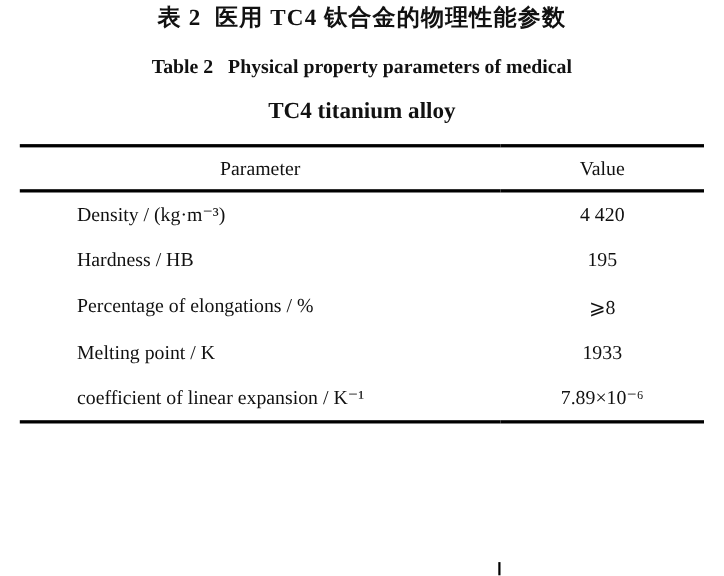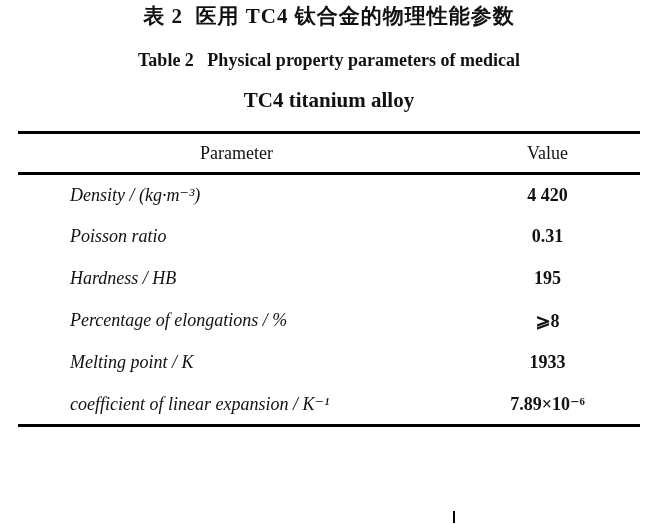--- a/index.html
+++ b/index.html
@@ -59,25 +59,23 @@
   }
   table.props th.param-col { width: 437px; }
   table.props th.value-col { width: 185px; }
   table.props td {
     height: 42px;
     vertical-align: middle;
   }
   table.props td.param-cell {
     text-align: left;
     padding-left: 52px;
-    font-style: italic;
   }
   table.props td.value-cell {
     text-align: center;
-    font-weight: bold;
   }
   .divider-tick {
     position: absolute;
     left: 453px;
     top: 511px;
     width: 2px;
     height: 12px;
     background: #000000;
   }
 </style>
@@ -98,24 +96,20 @@
         <th class="param-col">Parameter</th>
         <th class="value-col">Value</th>
       </tr>
     </thead>
     <tbody id="table-body">
         <tr>
           <td class="param-cell">Density / (kg·m⁻³)</td>
           <td class="value-cell">4 420</td>
         </tr>
         <tr>
-          <td class="param-cell">Poisson ratio</td>
-          <td class="value-cell">0.31</td>
-        </tr>
-        <tr>
           <td class="param-cell">Hardness / HB</td>
           <td class="value-cell">195</td>
         </tr>
         <tr>
           <td class="param-cell">Percentage of elongations / %</td>
           <td class="value-cell">⩾8</td>
         </tr>
         <tr>
           <td class="param-cell">Melting point / K</td>
           <td class="value-cell">1933</td>

